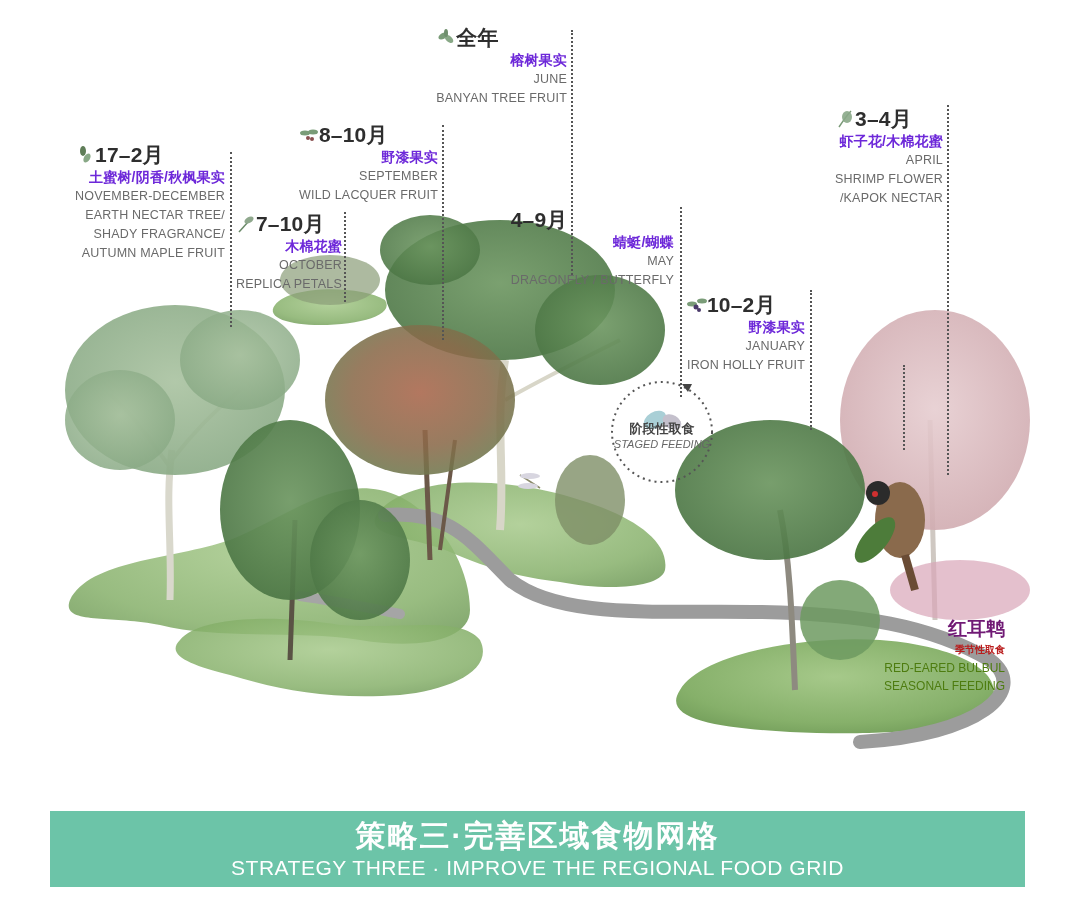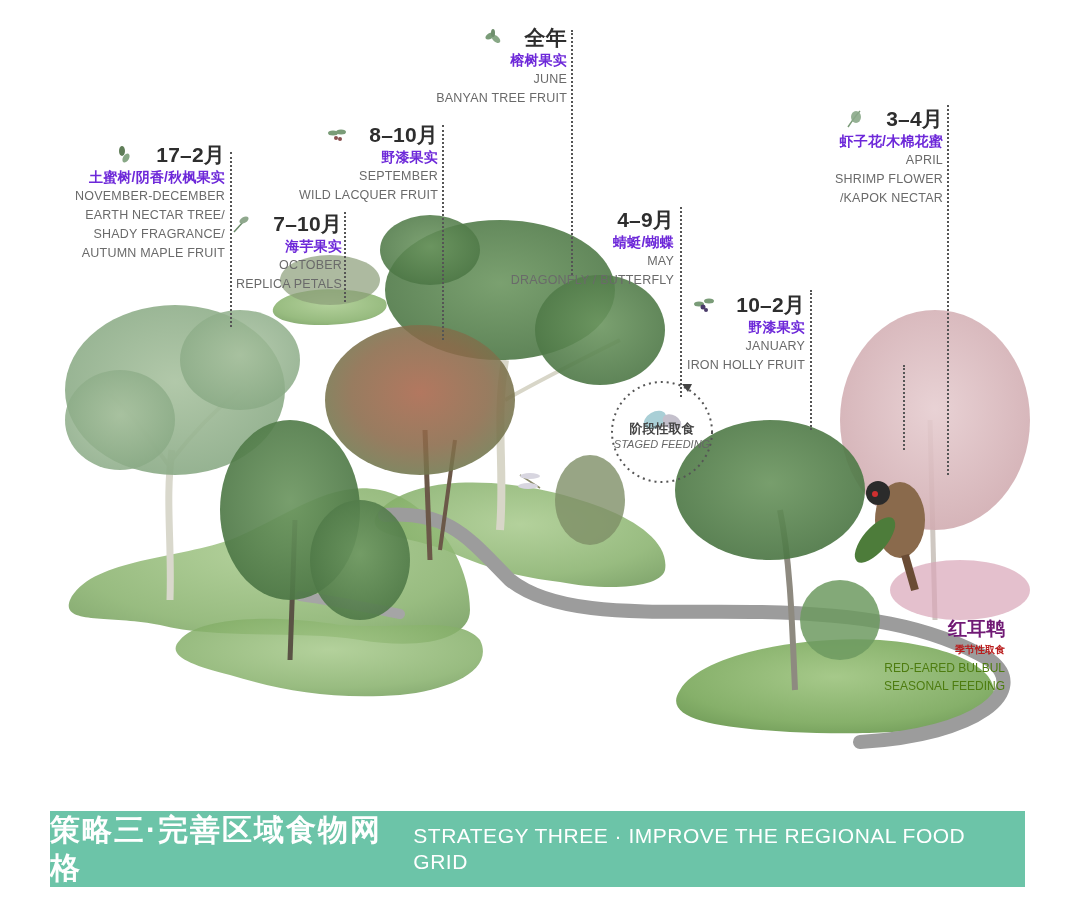--- a/index.html
+++ b/index.html
@@ -1,32 +1,32 @@
 <!DOCTYPE html>
 <html><head>
 <meta charset="utf-8">
 <style>
   html,body{margin:0;padding:0;background:#ffffff;}
   body{width:1080px;height:915px;position:relative;overflow:hidden;font-family:"Liberation Sans","DejaVu Sans",sans-serif;}
   .scene{position:absolute;left:0;top:0;width:1080px;height:800px;}
   .label{position:absolute;text-align:right;color:#6a6a6a;font-size:12.5px;line-height:19px;letter-spacing:0.2px;}
-  .label .ttl{display:flex;justify-content:flex-end;align-items:center;gap:22px;}
+  .label .ttl{display:flex;align-items:center;gap:0;}
   .label .month{font-size:21px;font-weight:bold;color:#2e2e2e;line-height:24px;}
   .label .cn{font-size:14px;font-weight:bold;color:#6d28d9;line-height:20px;}
   .label .en{text-transform:uppercase;}
   .leaf-ico{width:20px;height:20px;display:inline-block;}
   .dline{position:absolute;width:0;border-left:2px dotted #555;}
   .center-tag{position:absolute;text-align:center;color:#555;}
   .center-tag .cn{font-size:13px;font-weight:bold;color:#444;}
   .center-tag .en{font-size:11px;color:#666;font-style:italic;}
   .bulbul-tag{position:absolute;text-align:right;}
   .bulbul-tag .cn1{font-size:19px;font-weight:bold;color:#701a75;line-height:22px;}
   .bulbul-tag .cn2{font-size:10px;font-weight:bold;color:#b91c1c;line-height:19px;}
   .bulbul-tag .en{font-size:12px;color:#4d7c0f;line-height:18px;}
-  .banner{position:absolute;left:50px;top:811px;width:975px;height:76px;background:#6cc4a8;display:flex;flex-direction:row;align-items:center;justify-content:center;color:#fff;}
+  .banner{position:absolute;left:50px;top:811px;width:975px;height:76px;background:#6cc4a8;display:flex;flex-direction:column;align-items:center;justify-content:center;color:#fff;}
   .banner .cn{font-size:30px;font-weight:bold;letter-spacing:2px;line-height:38px;}
   .banner .en{font-size:21px;letter-spacing:0.5px;line-height:26px;}
 </style>
 </head>
 <body>
 
 <div class="scene">
   <svg width="1080" height="800" viewBox="0 0 1080 800">
     <defs>
       <radialGradient id="grass" cx="50%" cy="40%" r="70%">
@@ -190,21 +190,21 @@
 
   
   <div class="label" style="right:738px;top:212px;">
     <div class="ttl">
       <svg class="leaf-ico" viewBox="0 0 20 20">
           <path d="M3,18 L12,8" stroke="#6a8a68" stroke-width="1.5"></path>
           <ellipse cx="13" cy="6" rx="5" ry="3" fill="#8fa88d" transform="rotate(-30 13 6)"></ellipse>
         </svg>
       <span class="month">7–10月</span>
     </div>
-    <div class="cn">海芋果实</div>
+    <div class="cn">木棉花蜜</div>
     <div class="en">OCTOBER</div>
     <div class="en">REPLICA PETALS</div>
   </div>
 
   
   <div class="label" style="right:406px;top:208px;">
     <div class="ttl">
       <span class="month">4–9月</span>
     </div>
     <div class="cn">蜻蜓/蝴蝶</div>

